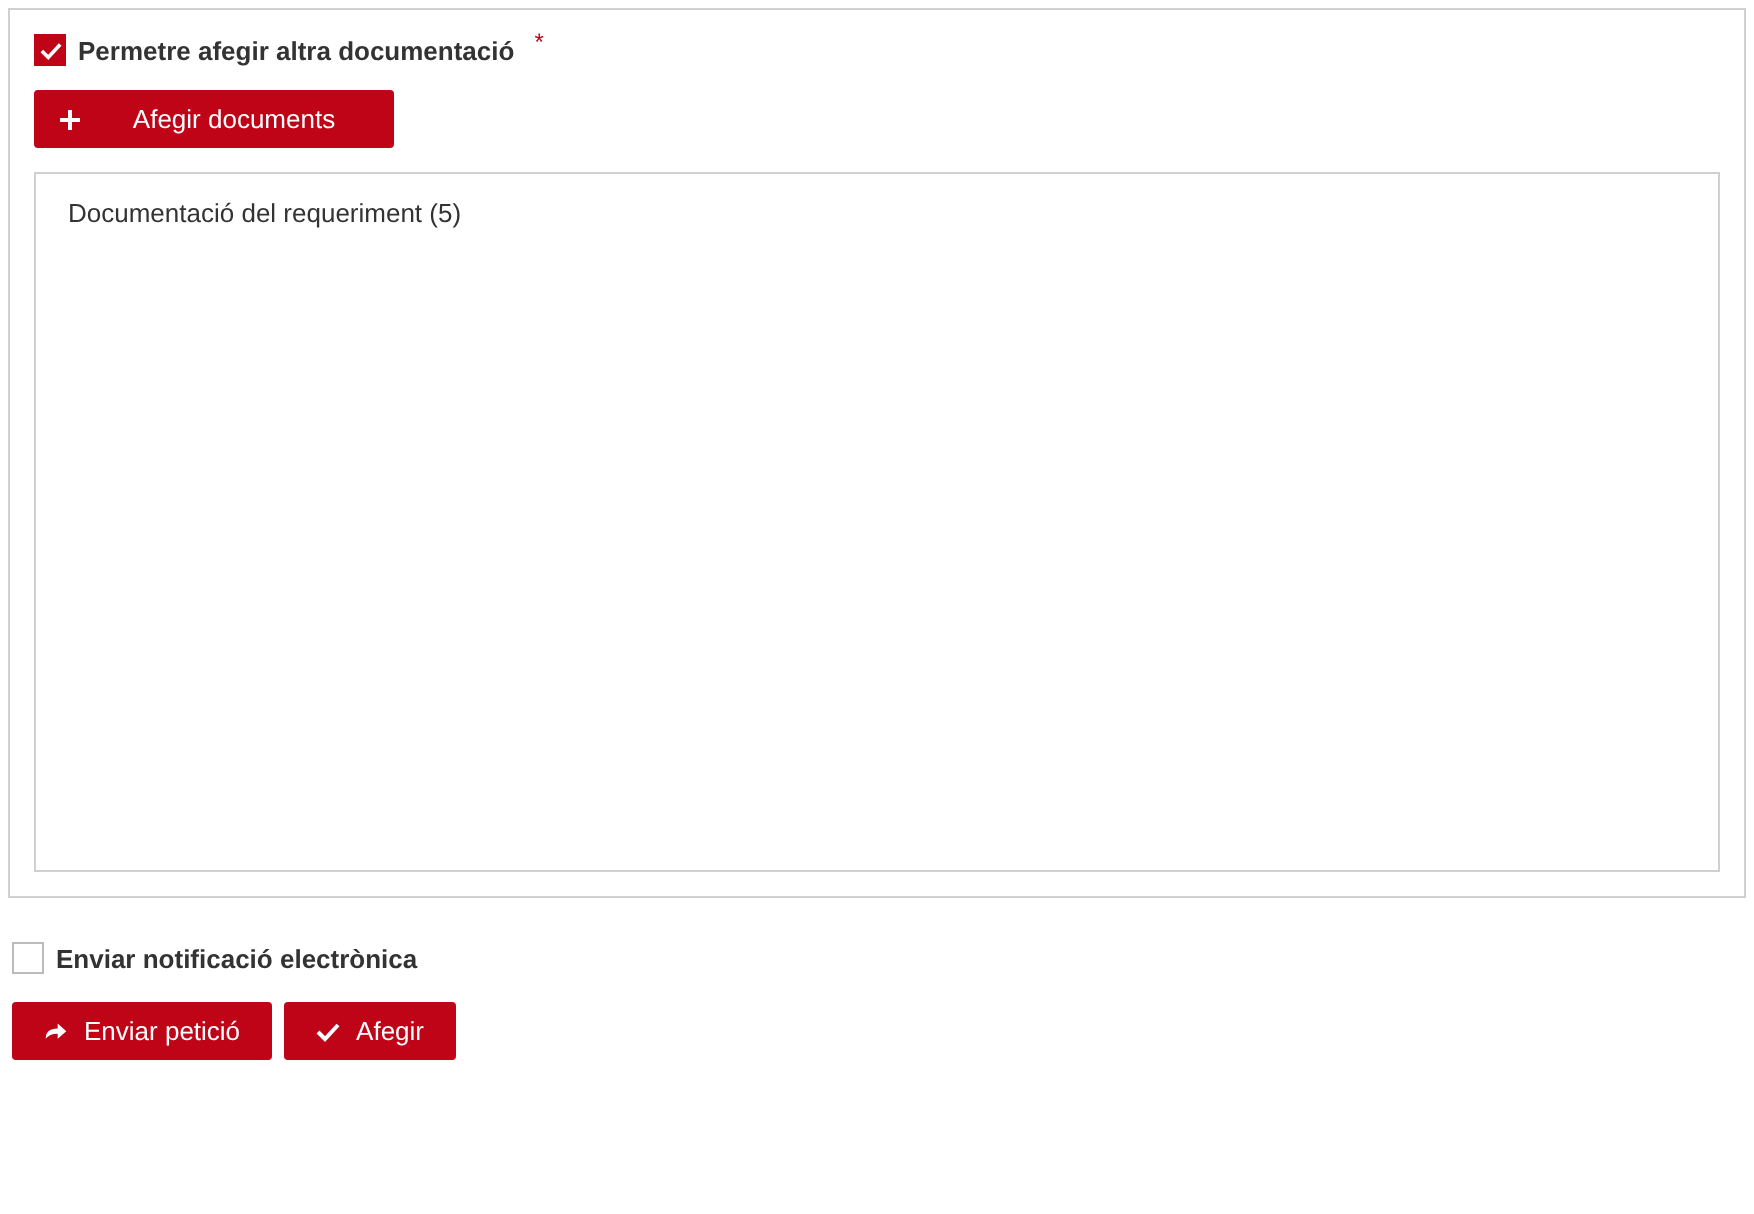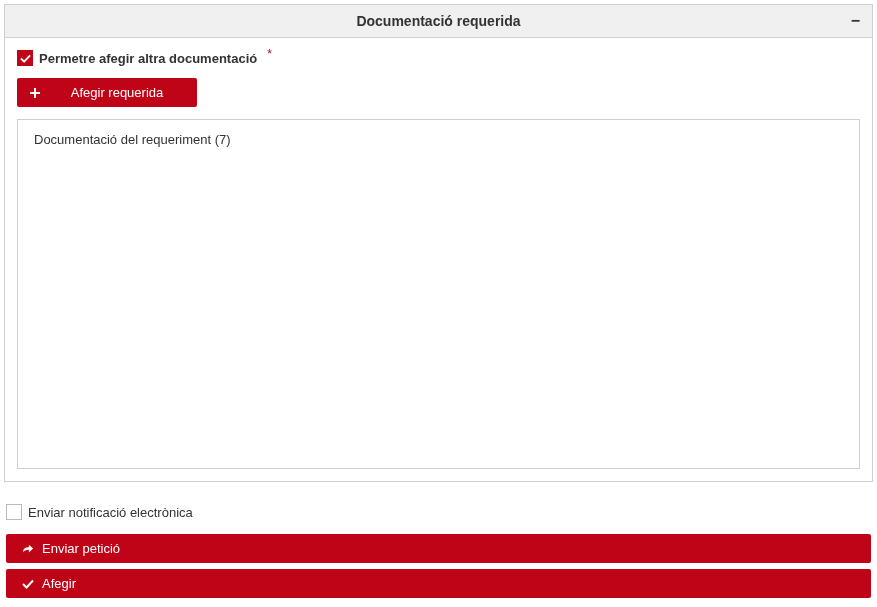--- a/index.html
+++ b/index.html
@@ -66,21 +66,21 @@
       display: none;
       width: 11px;
       height: 11px;
     }
     .checkbox-label {
       font-weight: 600;
       font-size: 13px;
       color: #333;
     }
     .checkbox-label.normal {
-      font-weight: 400;
+      font-weight: 700;
     }
     .required-star {
       color: #c00418;
       font-size: 12px;
       margin-left: 4px;
       position: relative;
       top: -4px;
     }
     .btn {
       background: #c00418;
@@ -124,51 +124,46 @@
       padding: 0 2px;
     }
     .bottom-checks {
       display: flex;
       gap: 18px;
       margin-bottom: 14px;
     }
     .button-row {
       display: flex;
       gap: 6px;
-      flex-direction: column;
     }
   </style>
 </head>
 <body>
 
 <div class="panel">
-  <div class="panel-header">
-    <span>Documentació requerida</span>
-    <span class="panel-collapse">−</span>
-  </div>
   <div class="panel-body">
     <div class="checkbox-row">
       <span class="checkbox checked">
         <svg viewBox="0 0 12 12">
             <path d="M1 6 L4.5 9.5 L11 2.5" stroke="#fff" stroke-width="2" fill="none"></path>
           </svg>
       </span>
       <span class="checkbox-label">Permetre afegir altra documentació</span>
       <span class="required-star">*</span>
     </div>
 
     <button class="btn btn-wide">
       <svg viewBox="0 0 12 12">
           <path d="M6 1 V11 M1 6 H11" stroke="#fff" stroke-width="2"></path>
         </svg>
-      <span class="btn-label">Afegir requerida</span>
+      <span class="btn-label">Afegir documents</span>
     </button>
 
     <div class="documents-area">
-      <div class="documents-area-label">Documentació del requeriment (7)</div>
+      <div class="documents-area-label">Documentació del requeriment (5)</div>
     </div>
   </div>
 </div>
 
 <div class="bottom-section">
   <div class="bottom-checks">
     <div class="checkbox-row" style="margin-bottom:0">
       <span class="checkbox">
         
       </span>

